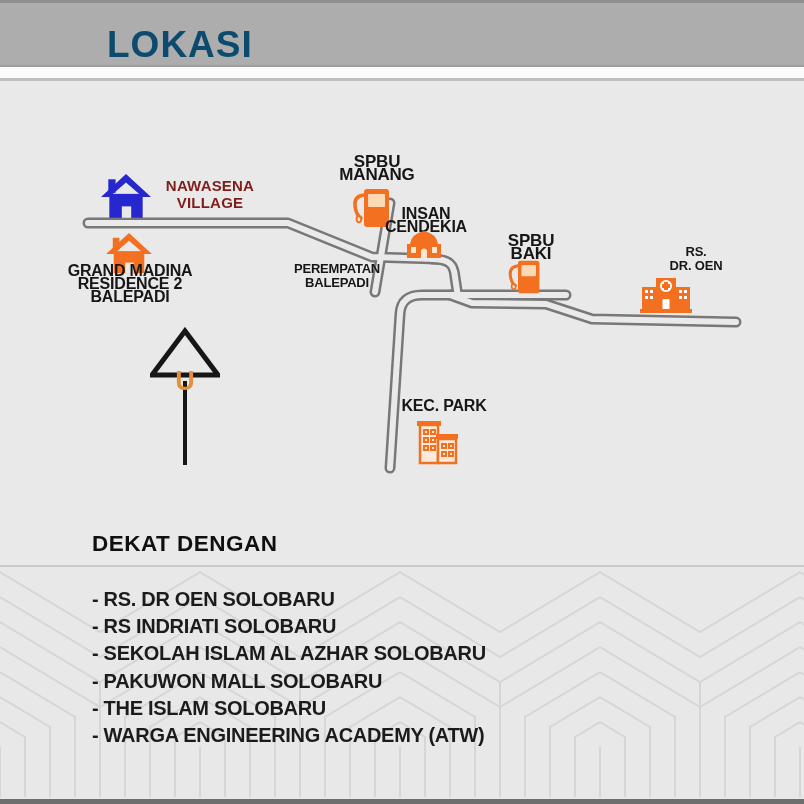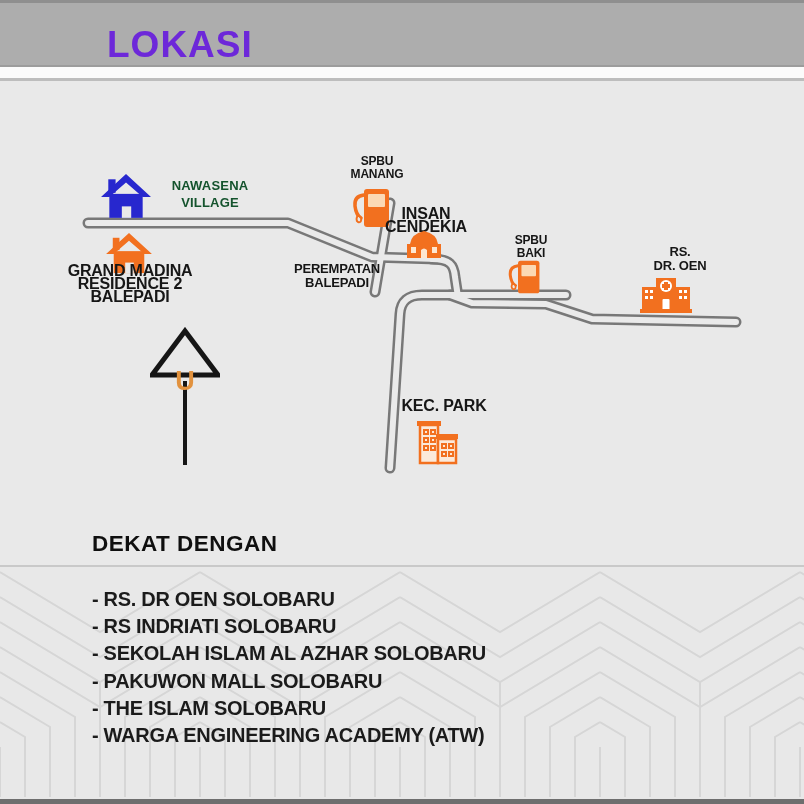--- a/index.html
+++ b/index.html
@@ -10,35 +10,35 @@
     -webkit-font-smoothing:antialiased;
   }
   .band-gray{
     position:absolute;top:0;left:0;width:804px;height:67px;
     background:#adadad;border-top:3px solid #8f8f8f;
     box-sizing:border-box;border-bottom:2px solid #9c9c9c;
   }
   .band-white{position:absolute;top:67px;left:0;width:804px;height:11px;background:#fbfbfb;}
   .page-title{
     position:absolute;left:107px;top:24px;
-    font-size:37px;font-weight:bold;color:#6d28d9;letter-spacing:1px;
+    font-size:37px;font-weight:bold;color:#0c4a6e;letter-spacing:1px;
   }
   .map{
     position:absolute;top:78px;left:0;width:804px;height:487px;
     background:#e9e9e9;border-top:3px solid #bdbdbd;box-sizing:content-box;
   }
   .map svg{display:block;}
   .roads{position:absolute;top:0;left:0;}
   .lbl{
     position:absolute;font-weight:bold;color:#161616;text-align:center;
     white-space:pre-line;transform:translateX(-50%);letter-spacing:-0.2px;
   }
-  .lbl-blue{color:#14532d;font-size:13px;line-height:17px;letter-spacing:0.2px;}
+  .lbl-blue{color:#7f1d1d;font-size:15px;line-height:17px;letter-spacing:0.2px;}
   .lbl-11{font-size:16px;line-height:13px;}
-  .lbl-12{font-size:12px;line-height:13px;}
+  .lbl-12{font-size:17px;line-height:13px;}
   .lbl-13{font-size:13px;line-height:14px;}
   .icon{position:absolute;}
   .nearby-heading{
     position:absolute;left:92px;top:531px;
     font-size:22.5px;font-weight:bold;color:#0f0f0f;letter-spacing:0.5px;
   }
   .pattern-sec{
     position:absolute;top:565px;left:0;width:804px;height:239px;
     background:#e8e8e8;border-top:2px solid #c9c9c9;
     border-bottom:5px solid #6e6e6e;box-sizing:border-box;overflow:hidden;
@@ -118,21 +118,21 @@
 
   <div class="lbl lbl-12" style="left:531px;top:153px">SPBU
 BAKI</div>
   <svg class="icon" style="left:504px;top:178px" width="40" height="36" viewBox="0 0 42 42">
     <path d="M14 8 Q4 9 5 19 Q6 28 11 31" fill="none" stroke="#F2701F" stroke-width="3.5" stroke-linecap="round"></path>
     <path d="M8 28 Q5 33 8 35 Q12 36 11 31 Z" fill="#e9e9e9" stroke="#F2701F" stroke-width="2"></path>
     <rect x="14" y="2" width="25" height="38" rx="3" fill="#F2701F"></rect>
     <rect x="18" y="7" width="17" height="13" rx="1" fill="#FBD9B4"></rect>
   </svg>
 
-  <div class="lbl lbl-13" style="left:680px;top:164px">RS.
+  <div class="lbl lbl-13" style="left:696px;top:164px">RS.
 DR. OEN</div>
   <svg class="icon" style="left:640px;top:194px" width="52" height="38" viewBox="0 0 52 38">
     <rect x="2" y="12" width="15" height="23" fill="#F2701F"></rect>
     <rect x="35" y="12" width="15" height="23" fill="#F2701F"></rect>
     <rect x="16" y="3" width="20" height="32" fill="#F2701F"></rect>
     <circle cx="26" cy="11" r="6" fill="#ffffff"></circle>
     <rect x="24" y="7" width="4" height="8" fill="#F2701F"></rect>
     <rect x="22" y="9" width="8" height="4" fill="#F2701F"></rect>
     <rect x="22.5" y="24" width="7" height="11" rx="1" fill="#ffffff"></rect>
     <g fill="#ffffff">

